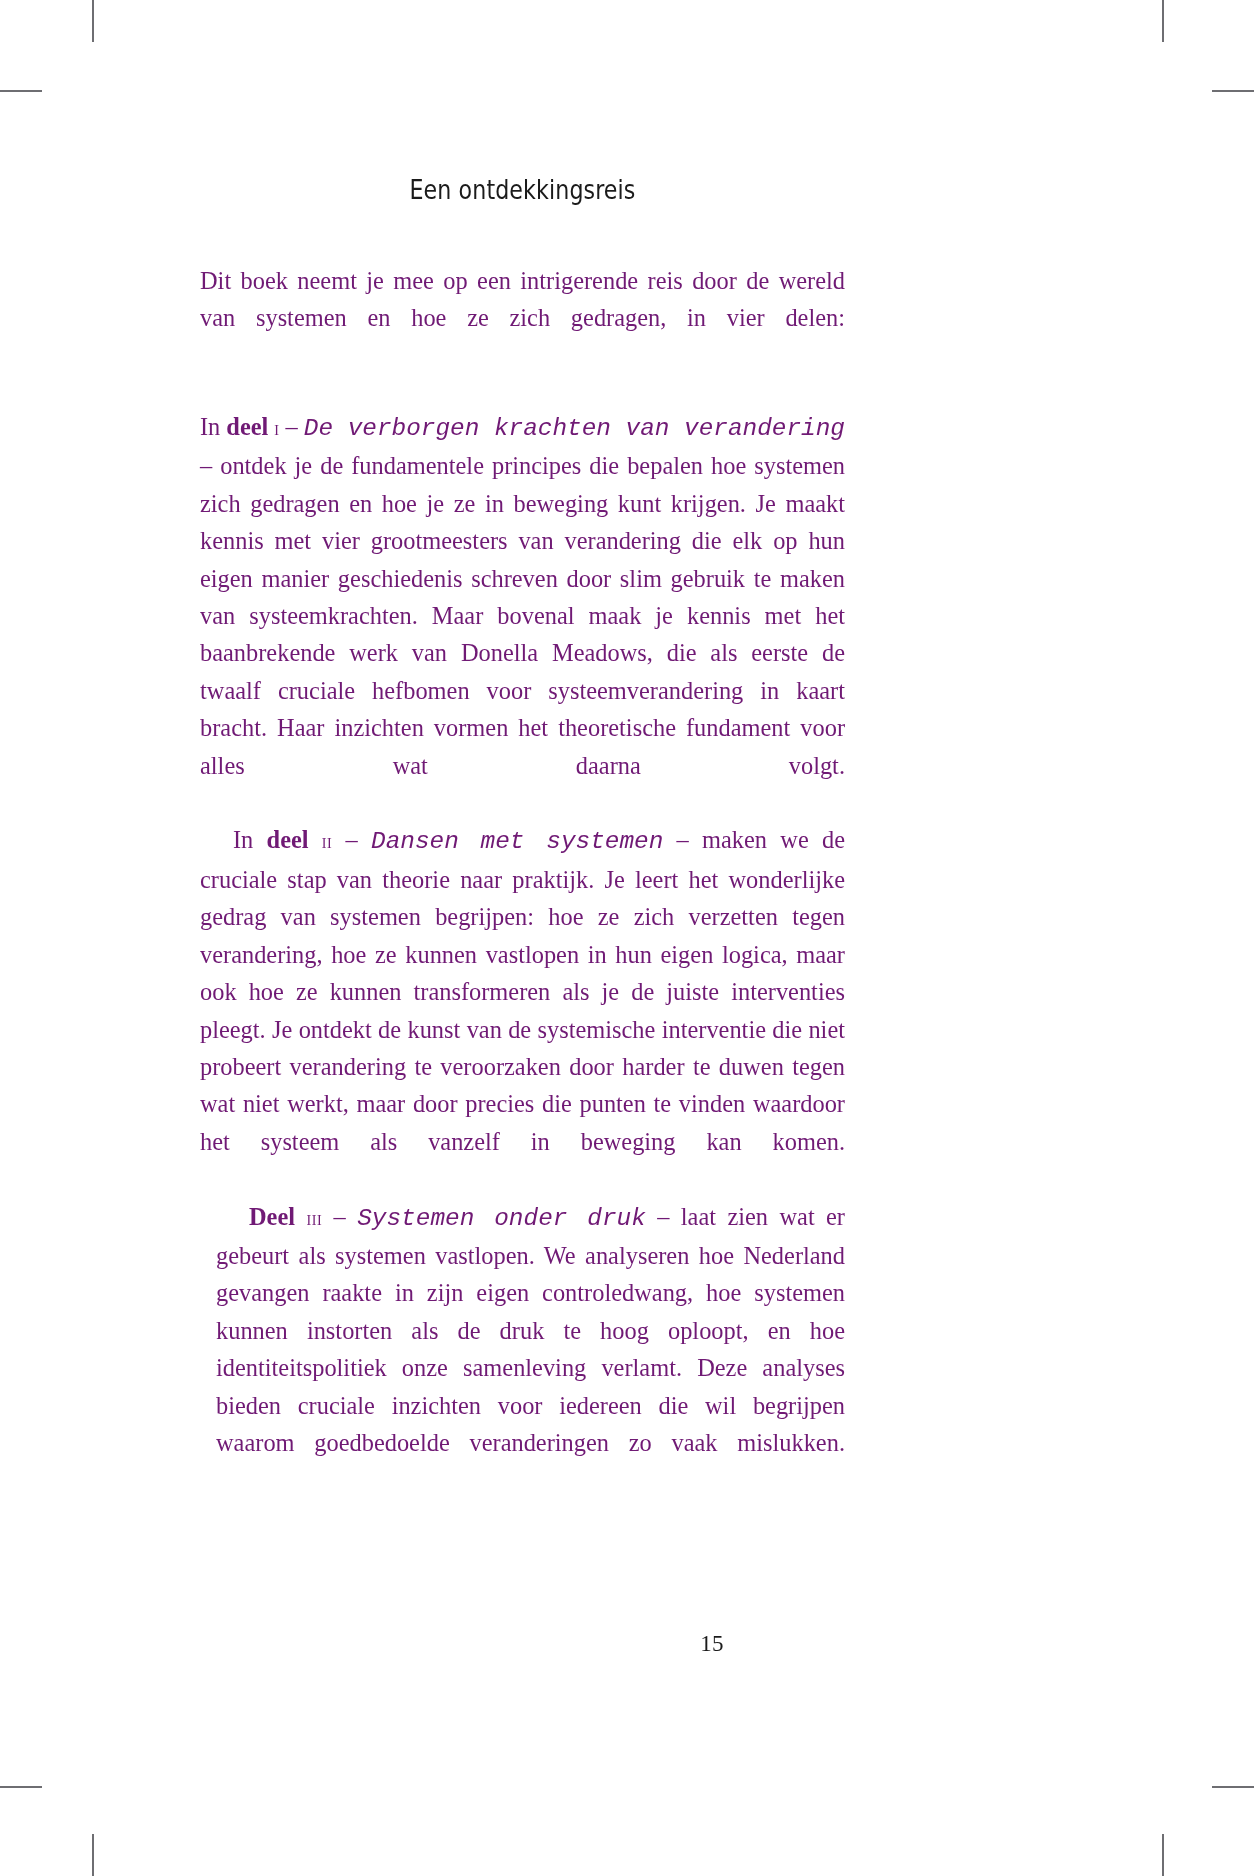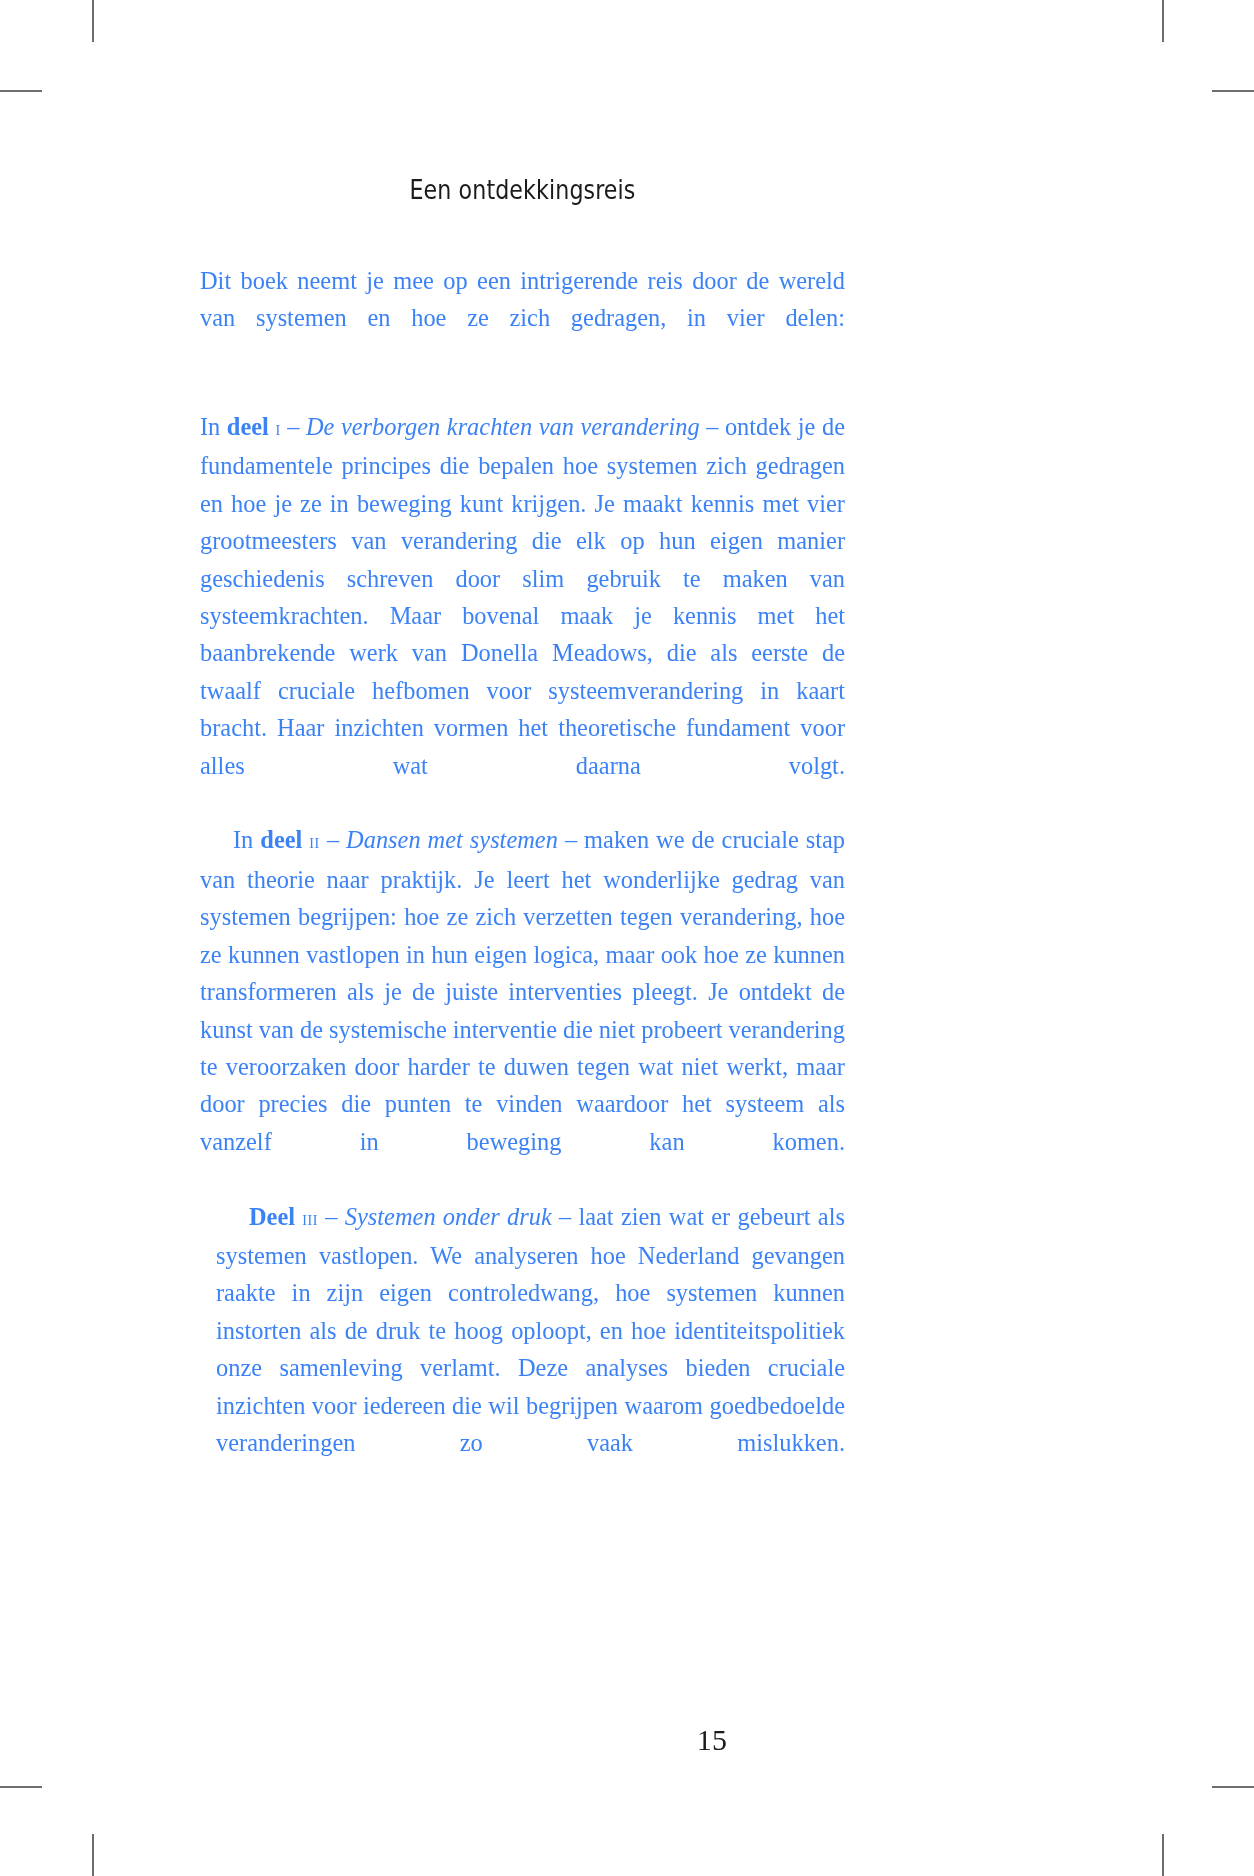--- a/index.html
+++ b/index.html
@@ -56,55 +56,56 @@
   }
 
   p.body {
     margin: 0;
     font-size: 24.4px;
     line-height: 37.4px;
     text-align: justify;
     text-justify: inter-word;
     hyphens: manual;
     word-spacing: -0.2px;
-    color: #3b82f6;
+    color: #701a75;
   }
   p.body.gap   { margin-top: 34px; }
   p.body.indent { text-indent: 33px; }
   p.body:last-of-type { text-align: justify; margin-left: 16px; }
 
   
   p.body::after {
     content: "";
     display: inline-block;
     width: 100%;
   }
 
   b.deel {
     font-weight: 700;
   }
   i.title {
     font-style: italic;
+    font-family: Liberation Mono, monospace;
   }
   .numeral {
     font-variant-caps: small-caps;
     font-feature-settings: "smcp" 1;
     text-transform: lowercase;
     font-size: 0.80em;
     letter-spacing: 0.6px;
     font-weight: 400;
   }
 
   .folio {
     position: absolute;
     left: 0;
-    top: 1724px;
+    top: 1628px;
     width: 1254px;
     text-align: center;
-    font-size: 30px;
+    font-size: 23px;
     line-height: 32px;
     color: #1b1b1b;
     letter-spacing: 0.3px;
   }
   .folio span { position: relative; left: 85px; }
 </style>
 </head>
 <body>
 
 <div class="crop v crop-tl-v"></div>

